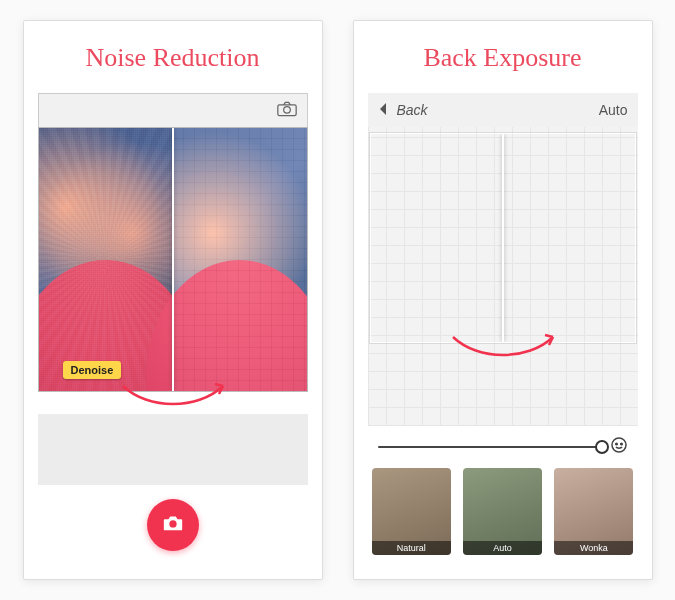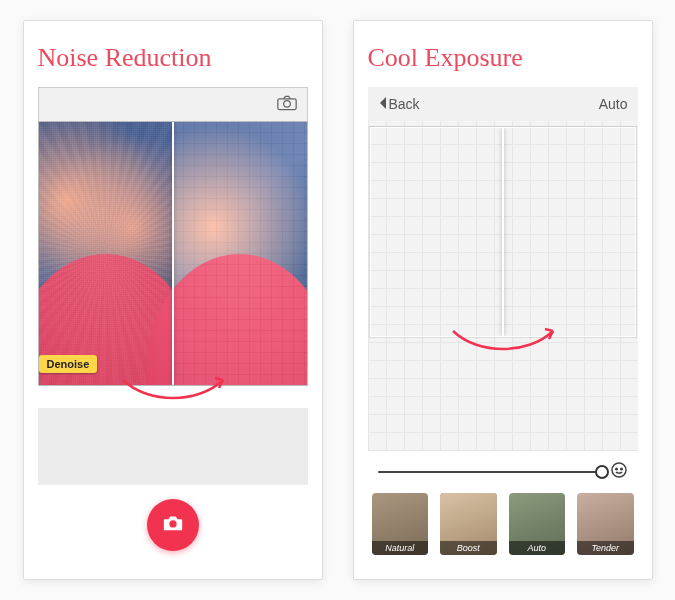--- a/index.html
+++ b/index.html
@@ -19,24 +19,25 @@
     background: #fff;
     border: 1px solid #ddd;
     border-radius: 2px;
     box-shadow: 0 2px 10px rgba(0,0,0,0.08);
     display: flex;
     flex-direction: column;
     padding: 22px 14px 14px;
     position: relative;
   }
   .title {
+    text-align: center;
     font-family: Georgia, "Times New Roman", serif;
     font-size: 26px;
     color: #ec4b5f;
-    margin-bottom: 14px;
+    margin-bottom: 20px;
     font-weight: normal;
   }
 
   
   .left-toolbar {
     height: 34px;
     background: #f1f1f1;
     border: 1px solid #ccc;
     border-bottom: none;
     display: flex;
@@ -102,21 +103,21 @@
     position:absolute;
     bottom:0; left:-20%; right:-20%;
     height:50%;
     background: radial-gradient(ellipse at 50% 0%, #e8627b 0%, #e15572 55%, #d44866 100%);
     border-top-left-radius: 50% 90%;
     border-top-right-radius: 50% 90%;
   }
   .denoise-tag {
     position: absolute;
     bottom: 12px;
-    left: 0;
+    left: 24px;
     background: #ffd64a;
     color: #222;
     font-size: 11px;
     font-weight: 600;
     padding: 3px 8px;
     border-radius: 3px;
     box-shadow: 0 1px 2px rgba(0,0,0,0.3);
   }
   .swap-arrow {
     position: relative;
@@ -151,21 +152,21 @@
   .right-nav {
     height: 34px;
     background: #f1f1f1;
     display: flex;
     align-items: center;
     justify-content: space-between;
     padding: 0 10px;
     font-size: 14px;
     color: #555;
   }
-  .back-group { display:flex; align-items:center; gap:2px; }
+  .back-group { display:flex; align-items:center; gap:10px;font-style:italic; }
   .back-group svg { width:9px; height:14px; fill:#555; }
   .right-grid-bg {
     flex: 1;
     background:
       repeating-linear-gradient(0deg, #e6e6e6 0 1px, transparent 1px 18px),
       repeating-linear-gradient(90deg, #e6e6e6 0 1px, transparent 1px 18px),
       #f3f3f3;
     display:flex;
     flex-direction:column;
   }
@@ -200,21 +201,20 @@
     width:14px; height:14px; border-radius:50%;
     background:#fff; border:2px solid #333;
     transform:translate(50%,-50%);
   }
   .slider-row svg { width:18px; height:18px; fill:none; stroke:#444; stroke-width:1.5; }
   .filters {
     display:flex;
     gap:12px;
     padding: 4px 4px 10px;
     overflow: hidden;
-    font-style: italic;
   }
   .filter-item {
     flex:1;
     min-width:0;
     position:relative;
     border-radius:4px;
     overflow:hidden;
     aspect-ratio: 1/1.1;
   }
   .filter-item.selected { outline:2px solid #f2334f; outline-offset:-2px; }
@@ -273,21 +273,21 @@
         <svg viewBox="0 0 24 18">
             <path d="M3 5h4l2-3h6l2 3h4a1 1 0 0 1 1 1v10a1 1 0 0 1-1 1H3a1 1 0 0 1-1-1V6a1 1 0 0 1 1-1z"></path>
             <circle cx="12" cy="10" r="4" fill="#f2334f"></circle>
           </svg>
       </span>
     </div>
   </div>
 </div>
 
 <div class="phone">
-  <div class="title">Cool Exposure</div>
+  <div class="title">Back Exposure</div>
 
   <div class="right-nav">
     <div class="back-group">
       <span>
         <svg viewBox="0 0 9 14">
             <path d="M8 1 L2 7 L8 13"></path>
           </svg>
       </span>
       <span>Back</span>
     </div>
@@ -321,26 +321,22 @@
           <path d="M6 11c1 1.5 5 1.5 6 0"></path>
         </svg>
     </span>
   </div>
 
   <div class="filters" id="filter-strip">
       <div class="filter-item">
         <div class="filter-swatch f-natural"></div>
         <div class="filter-label">Natural</div>
       </div>
-      <div class="filter-item selected">
-        <div class="filter-swatch f-boost"></div>
-        <div class="filter-label">Boost</div>
-      </div>
       <div class="filter-item">
         <div class="filter-swatch f-wonka"></div>
         <div class="filter-label">Auto</div>
       </div>
       <div class="filter-item">
         <div class="filter-swatch f-tender"></div>
-        <div class="filter-label">Tender</div>
+        <div class="filter-label">Wonka</div>
       </div>
     </div>
 </div>
 
 </body></html>

